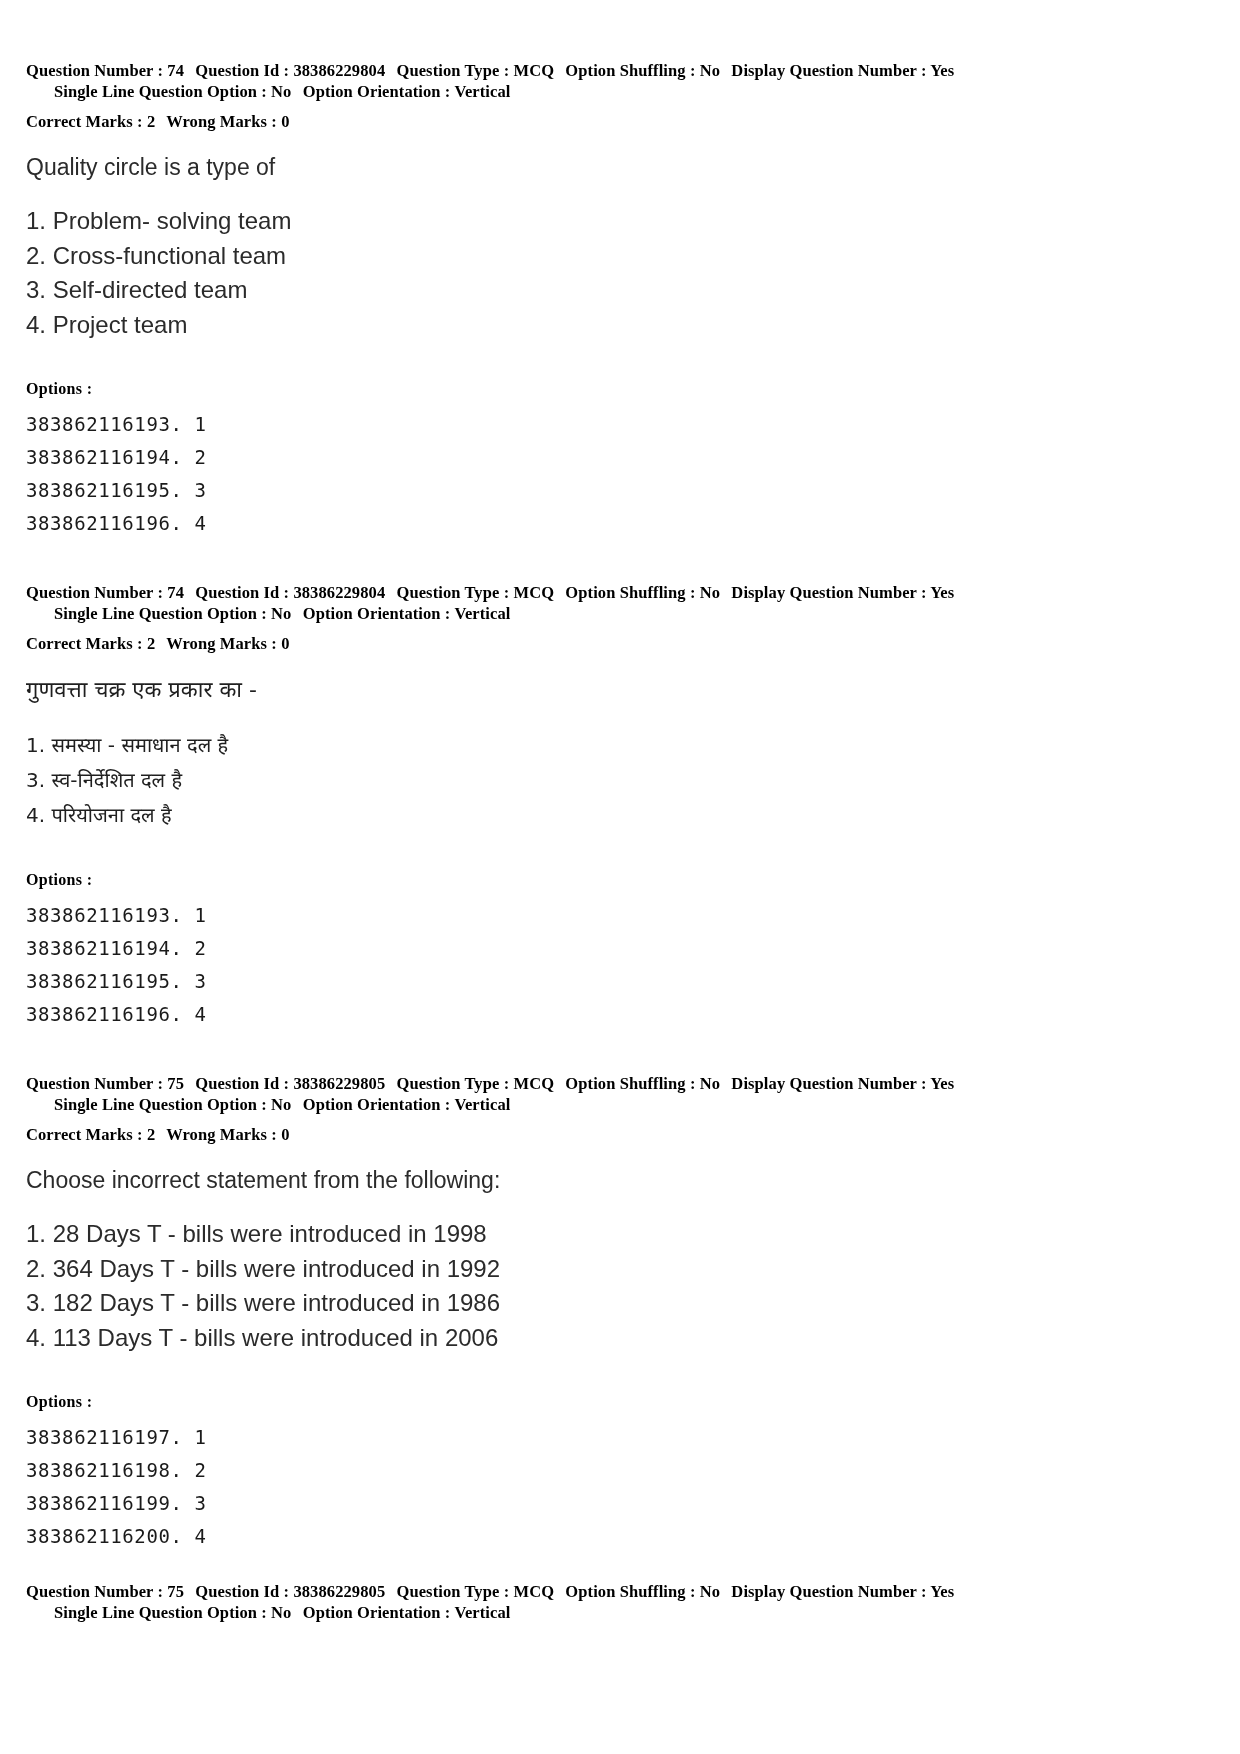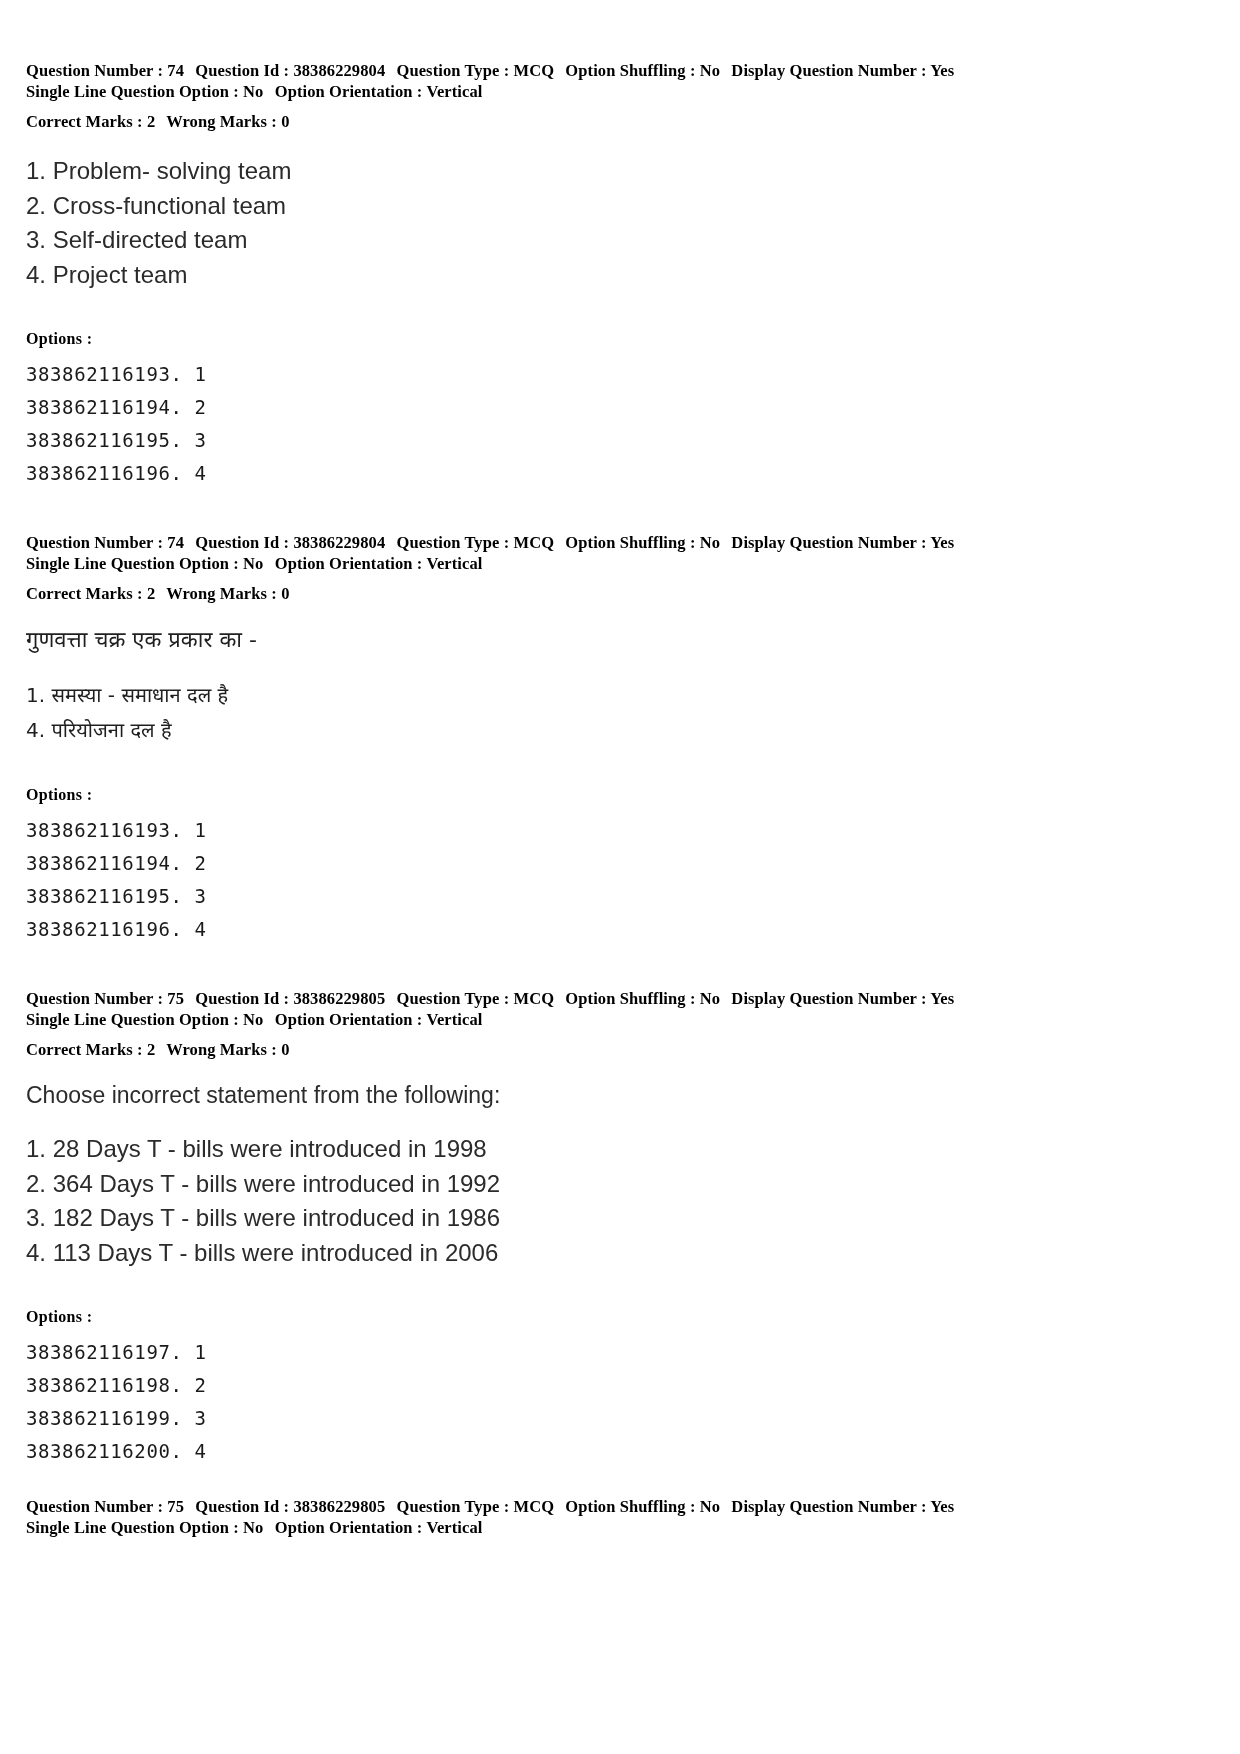--- a/index.html
+++ b/index.html
@@ -33,21 +33,21 @@
   .meta {
     font-family: "Liberation Serif", "DejaVu Serif", serif;
     font-weight: bold;
     color: #000;
     font-size: 16.5px;
     line-height: 21px;
     letter-spacing: 0.1px;
     white-space: nowrap;
   }
   .meta .line1 { display: block; }
-  .meta .line2 { display: block; }
+  .meta .line2 { display: block; margin-left: 28px; }
   .meta .marks {
     display: block;
     margin-top: 9px;
     font-size: 16.5px;
   }
   .meta .sep { display: inline-block; width: 7px; }
 
   
   .qtext {
     font-size: 23px;
@@ -131,20 +131,21 @@
           <span>Vertical</span>
         </span>
         <span class="marks">
           <span>Correct Marks :</span>
           <span>2</span><span class="sep"></span>
           <span>Wrong Marks :</span>
           <span>0</span>
         </span>
       </div>
 
+      <div class="qtext">Quality circle is a type of</div>
 
       <div class="opts">
         <div class="opt">1. Problem- solving team</div>
         <div class="opt">2. Cross-functional team</div>
         <div class="opt">3. Self-directed team</div>
         <div class="opt">4. Project team</div>
       </div>
 
       <div class="options-label">Options :</div>
       <div class="optid-list">
@@ -182,20 +183,21 @@
           <span>2</span><span class="sep"></span>
           <span>Wrong Marks :</span>
           <span>0</span>
         </span>
       </div>
 
       <div class="qtext hi">गुणवत्ता चक्र एक प्रकार का -</div>
 
       <div class="opts">
         <div class="opt hi">1. समस्या - समाधान दल है</div>
+        <div class="opt hi">3. स्व-निर्देशित दल है</div>
         <div class="opt hi">4. परियोजना दल है</div>
       </div>
 
       <div class="options-label">Options :</div>
       <div class="optid-list">
         <div class="optid">383862116193. 1</div>
         <div class="optid">383862116194. 2</div>
         <div class="optid">383862116195. 3</div>
         <div class="optid">383862116196. 4</div>
       </div>

